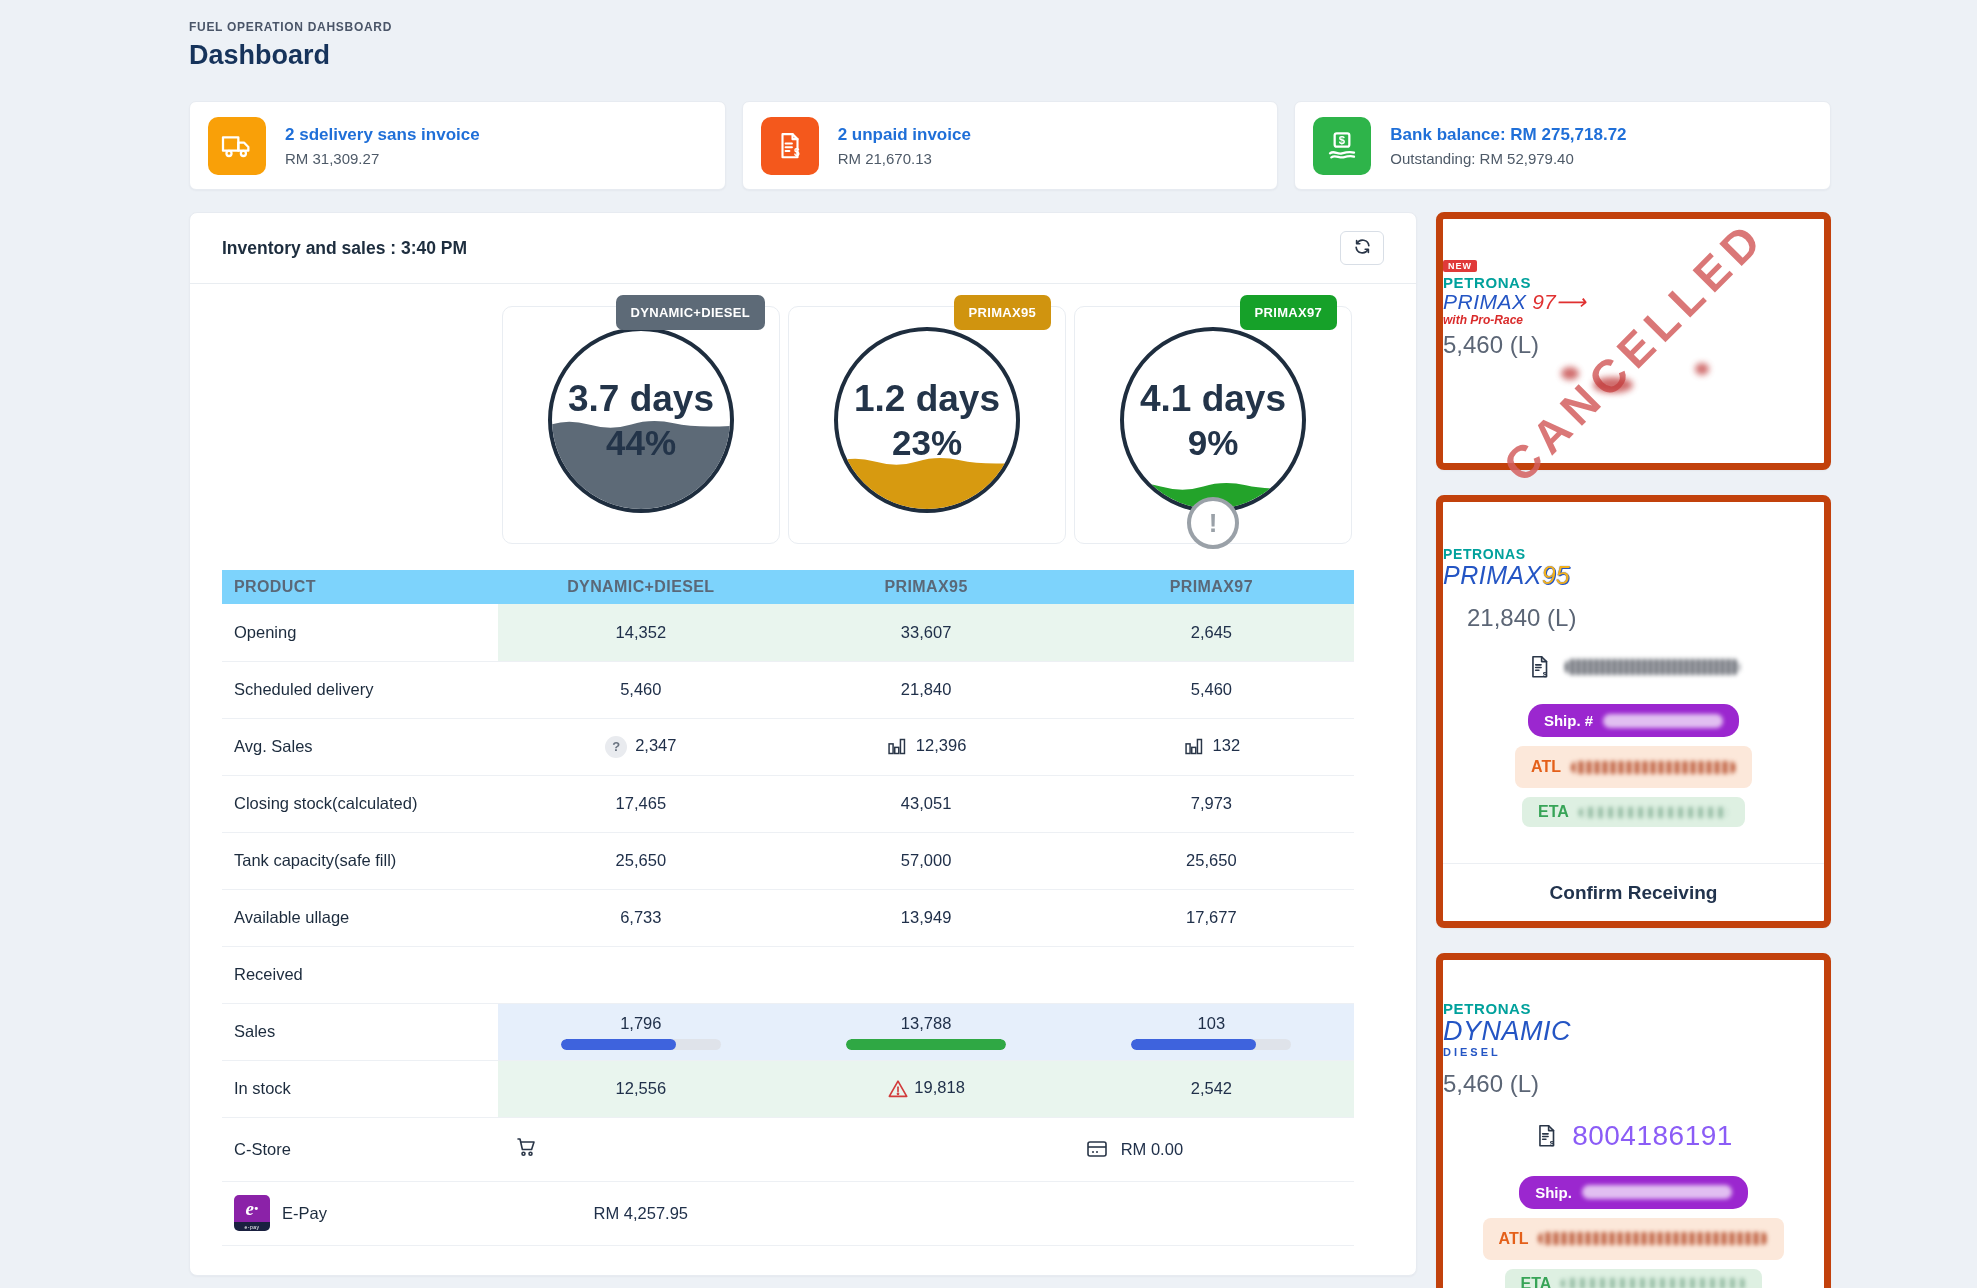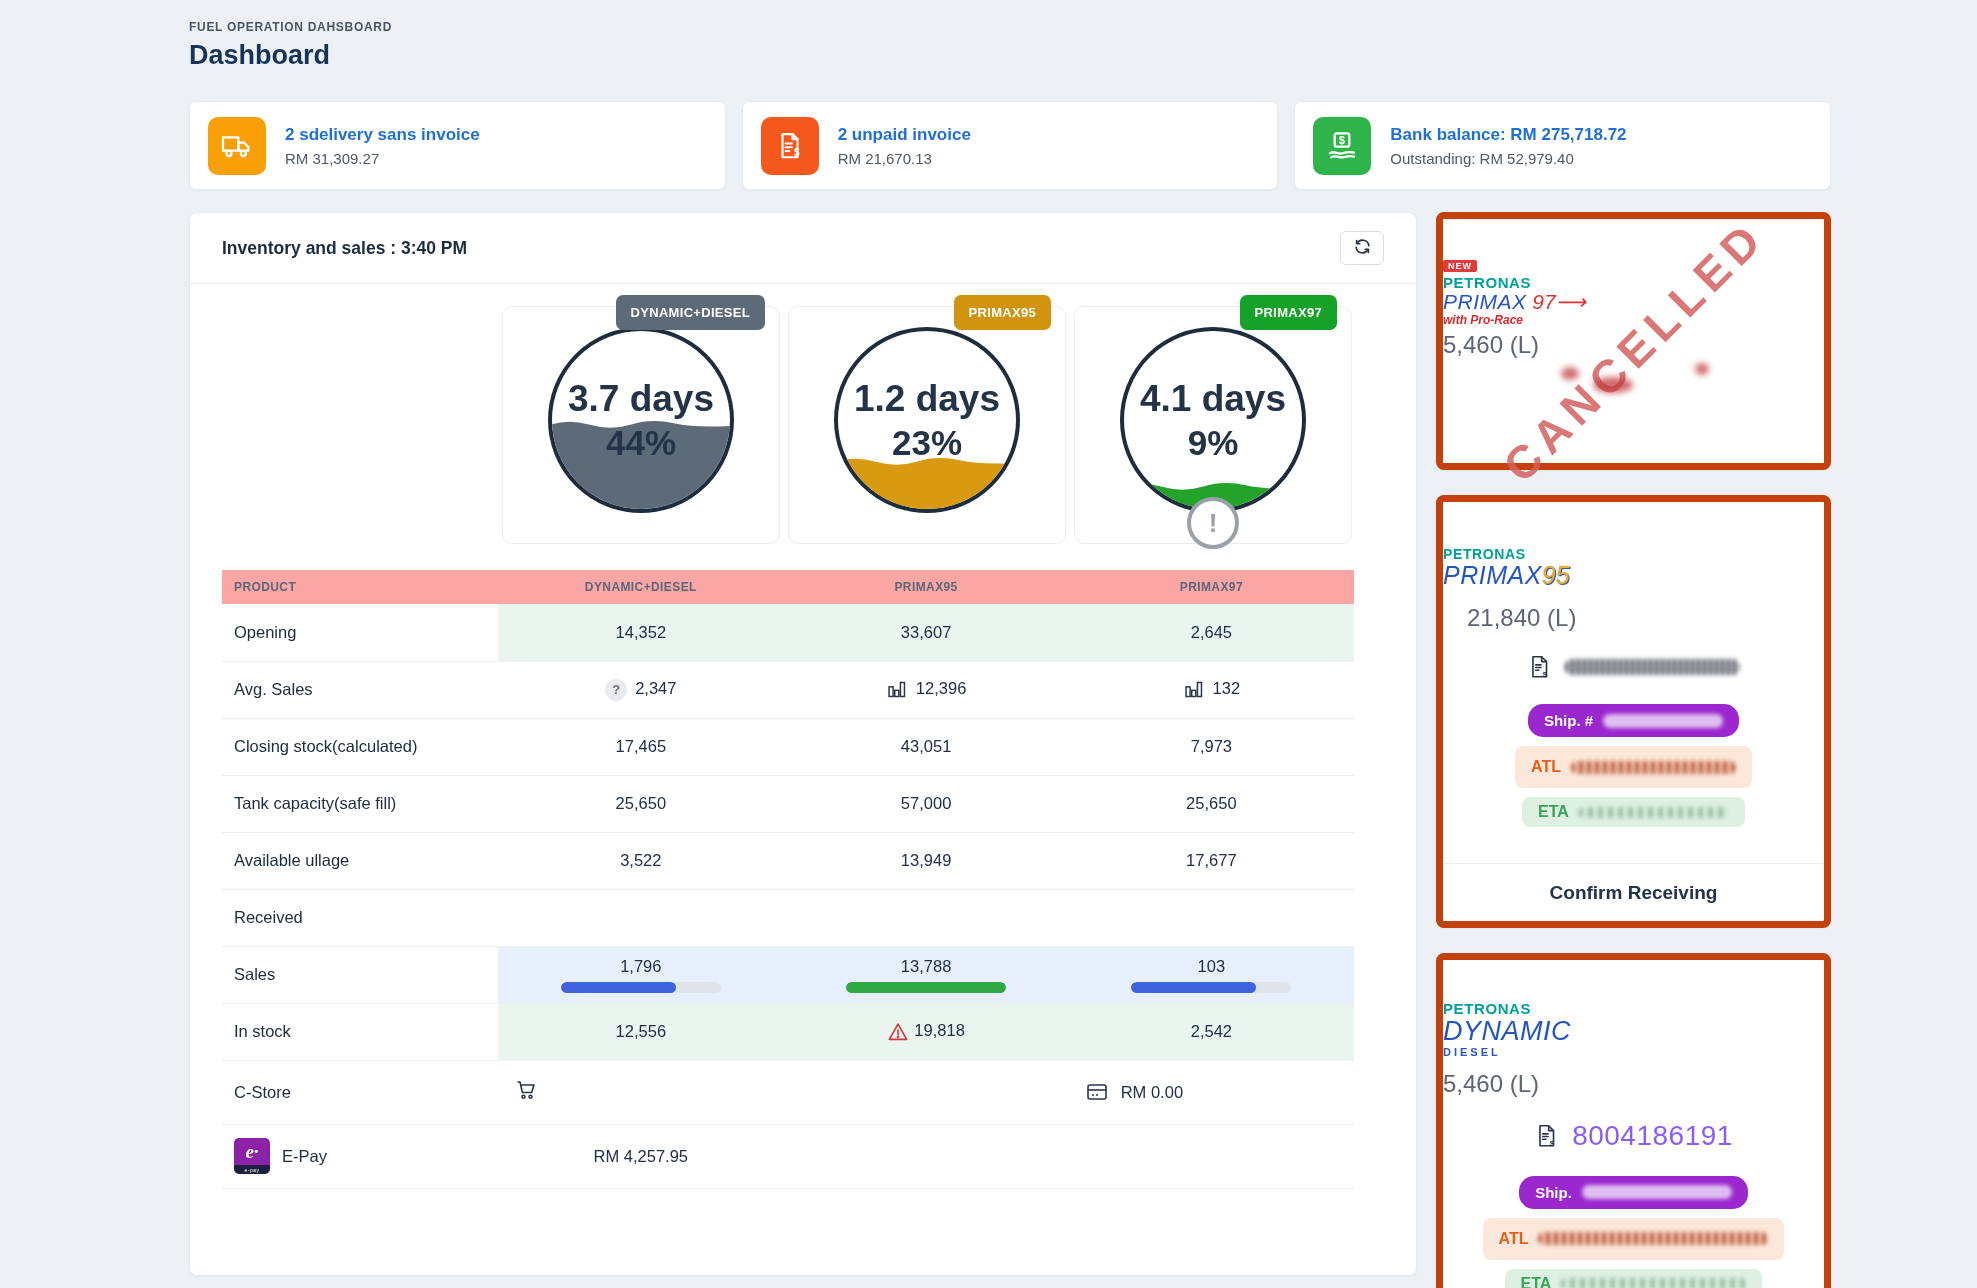--- a/index.html
+++ b/index.html
@@ -50,21 +50,21 @@
     align-items:center; justify-content:center; gap:3px; }
   .gauge-days { font-size:37px; font-weight:700; color:#233449; }
   .gauge-pct  { font-size:35px; font-weight:700; color:#233449; }
   .gauge-warning { position:absolute; left:50%; transform:translateX(-50%); bottom:-6px; z-index:3;
     width:52px; height:52px; border-radius:50%; border:4px solid #9AA1A8; background:#fff;
     color:#9AA1A8; font-size:26px; font-weight:700;
     display:flex; align-items:center; justify-content:center; }
 
   
   .inv-table { margin:26px 62px 0 32px; width:1132px; border-collapse:collapse; }
-  .inv-table th { background:#fca5a5; font-size:12px; font-weight:700; color:#5A6878;
+  .inv-table th { background:#7dd3fc; font-size:16px; font-weight:700; color:#5A6878;
     letter-spacing:.4px; height:34px; text-align:center; }
   .inv-table th.product { text-align:left; padding-left:12px; width:24.4%; }
   .inv-table th.col { width:25.2%; }
   .inv-table td { height:57px; border-bottom:1px solid #EDF0F4; font-size:16.5px; color:#20304A; }
   .inv-table td.label { padding-left:12px; color:#1C2B3D; }
   .inv-table td.val { text-align:center; }
   .row-green td.val { background:#E9F5EE; }
   .row-blue  td.val { background:#E6EFFB; }
   .val-green { color:#00A36A; }
   .val-blue  { color:#2267D1; }
@@ -275,20 +275,26 @@
           </tr>
         </thead>
         <tbody>
           <tr class="row-green">
             <td class="label">Opening</td>
             <td class="val val-green">14,352</td>
             <td class="val val-green">33,607</td>
             <td class="val val-green">2,645</td>
           </tr>
           <tr>
+            <td class="label">Scheduled delivery</td>
+            <td class="val val-blue">5,460</td>
+            <td class="val val-blue">21,840</td>
+            <td class="val val-blue">5,460</td>
+          </tr>
+          <tr>
             <td class="label">Avg. Sales</td>
             <td class="val">
               <span class="help-badge">?</span><span>2,347</span>
             </td>
             <td class="val">
               <svg class="inline-ic" width="21" height="21" viewBox="0 0 24 24" fill="none" stroke="#2A3648" stroke-width="1.7">
                   <rect x="3.5" y="9" width="4.6" height="11"></rect>
                   <rect x="10" y="13" width="4.6" height="7"></rect>
                   <rect x="16.5" y="4" width="4.6" height="16"></rect>
                 </svg><span>12,396</span>
@@ -308,21 +314,21 @@
             <td class="val">7,973</td>
           </tr>
           <tr>
             <td class="label">Tank capacity(safe fill)</td>
             <td class="val">25,650</td>
             <td class="val">57,000</td>
             <td class="val">25,650</td>
           </tr>
           <tr>
             <td class="label">Available ullage</td>
-            <td class="val">3,522</td>
+            <td class="val">6,733</td>
             <td class="val">13,949</td>
             <td class="val">17,677</td>
           </tr>
           <tr>
             <td class="label">Received</td>
             <td class="val"></td>
             <td class="val"></td>
             <td class="val"></td>
           </tr>
           <tr class="row-blue">

